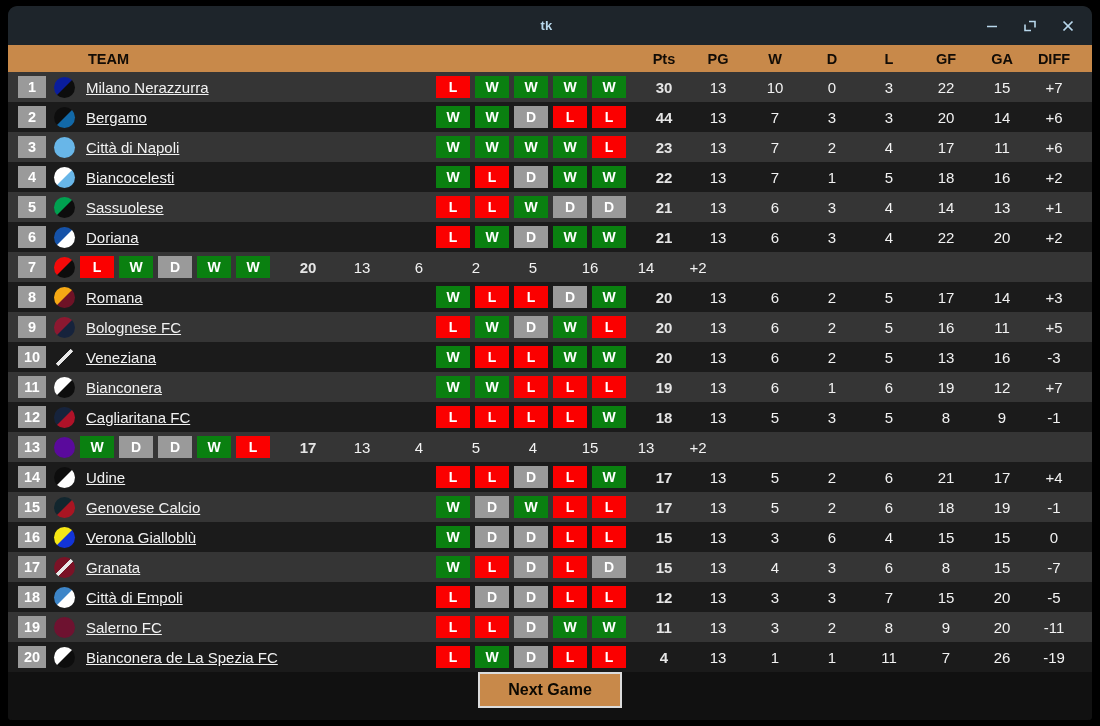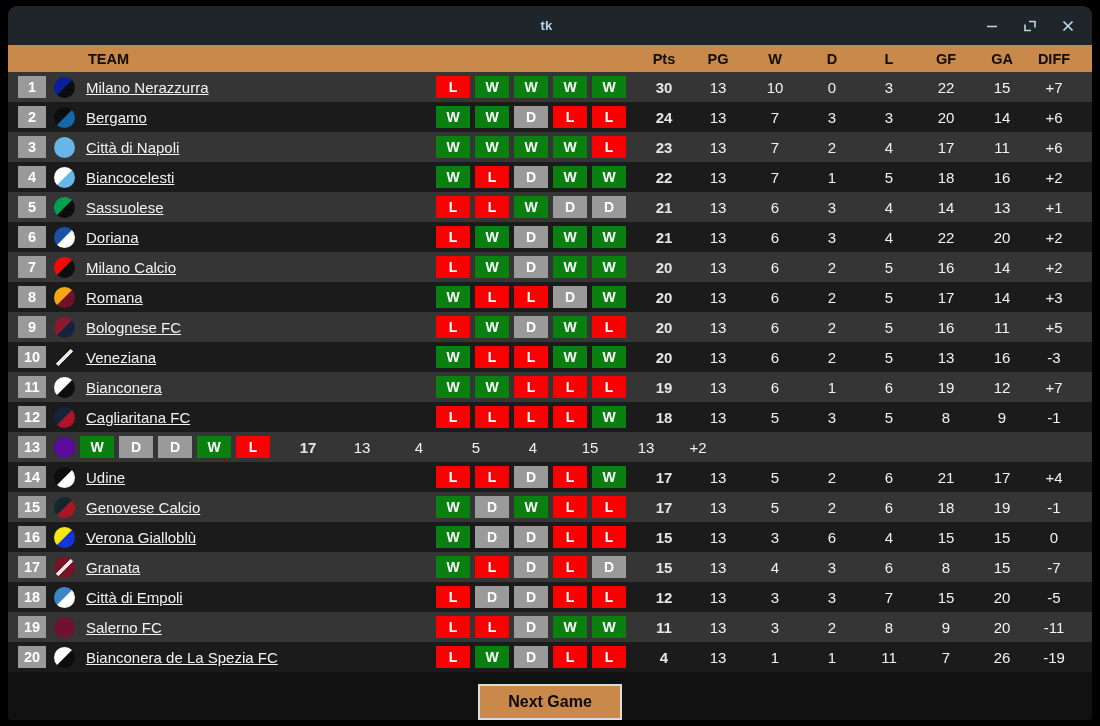--- a/index.html
+++ b/index.html
@@ -136,21 +136,21 @@
   }
   .chip.W { background: #0a8010; }
   .chip.L { background: #fb0000; }
   .chip.D { background: #9a9a9a; }
 
   
   .footer {
     flex: 1;
     background: #111111;
     display: flex;
-    align-items: flex-end;
+    align-items: flex-start;
     justify-content: center;
   }
   .next-btn {
     background: #c8894a;
     border: 2px solid #dcdcdc;
     color: #0d0902;
     font-weight: bold;
     font-size: 16px;
     padding: 7px 28px;
     cursor: pointer;
@@ -230,21 +230,21 @@
             <span class="badge" style="background: linear-gradient(135deg, rgb(13, 13, 13) 0px, rgb(13, 13, 13) 49%, rgb(18, 105, 168) 51%, rgb(18, 105, 168) 100%);"></span>
           </div>
           <div class="r-team"><span class="team-name">Bergamo</span></div>
           <div class="r-form">
             <div class="chip W" style="width: 34px;">W</div>
             <div class="chip W" style="width: 34px;">W</div>
             <div class="chip D" style="width: 34px;">D</div>
             <div class="chip L" style="width: 34px;">L</div>
             <div class="chip L" style="width: 34px;">L</div>
           </div>
-          <div class="r-pts"><span class="pts">24</span></div>
+          <div class="r-pts"><span class="pts">44</span></div>
           <div class="r-pg"><span class="num">13</span></div>
           <div class="r-w"><span class="num">7</span></div>
           <div class="r-d"><span class="num">3</span></div>
           <div class="r-l"><span class="num">3</span></div>
           <div class="r-gf"><span class="num">20</span></div>
           <div class="r-ga"><span class="num">14</span></div>
           <div class="r-diff"><span class="num">+6</span></div>
         </div>
         <div class="row odd">
           <div class="r-rank"><span class="rank-box">3</span></div>
@@ -332,21 +332,20 @@
           <div class="r-l"><span class="num">4</span></div>
           <div class="r-gf"><span class="num">22</span></div>
           <div class="r-ga"><span class="num">20</span></div>
           <div class="r-diff"><span class="num">+2</span></div>
         </div>
         <div class="row odd">
           <div class="r-rank"><span class="rank-box">7</span></div>
           <div class="r-badge">
             <span class="badge" style="background: linear-gradient(135deg, rgb(245, 10, 10) 0px, rgb(245, 10, 10) 49%, rgb(13, 13, 13) 51%, rgb(13, 13, 13) 100%);"></span>
           </div>
-          <div class="r-team"><span class="team-name">Milano Calcio</span></div>
           <div class="r-form">
             <div class="chip L" style="width: 34px;">L</div>
             <div class="chip W" style="width: 34px;">W</div>
             <div class="chip D" style="width: 34px;">D</div>
             <div class="chip W" style="width: 34px;">W</div>
             <div class="chip W" style="width: 34px;">W</div>
           </div>
           <div class="r-pts"><span class="pts">20</span></div>
           <div class="r-pg"><span class="num">13</span></div>
           <div class="r-w"><span class="num">6</span></div>

